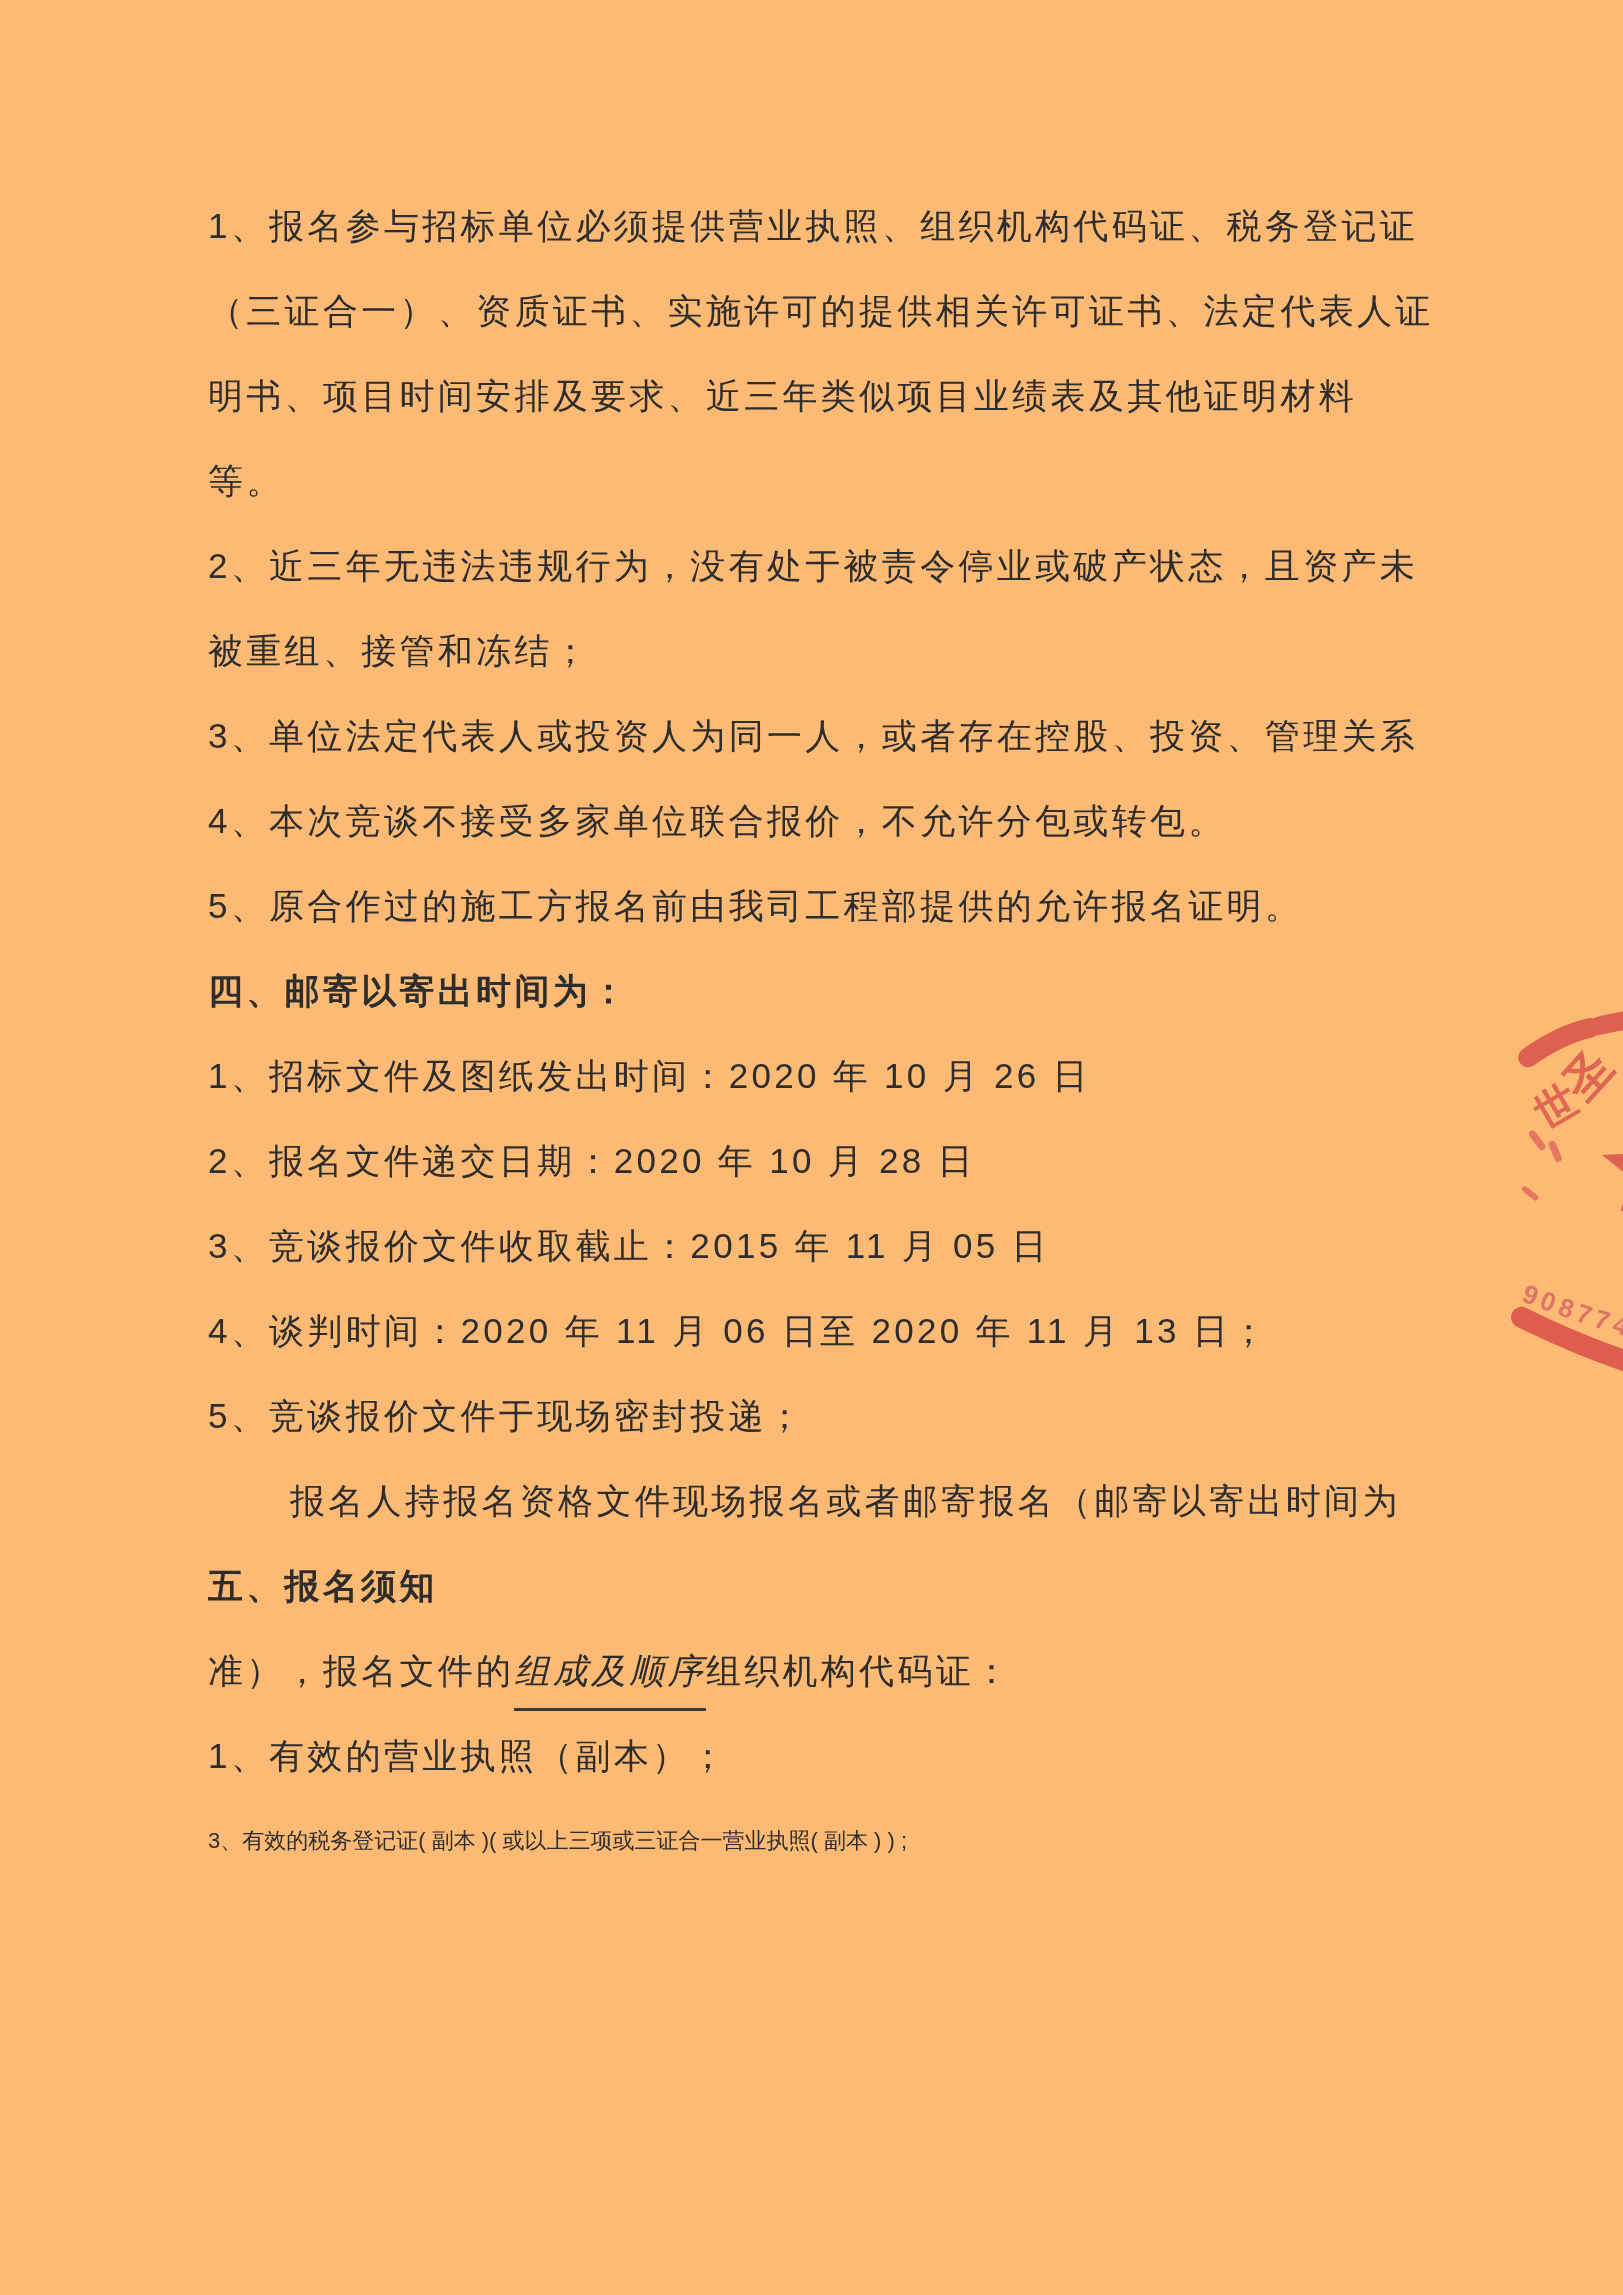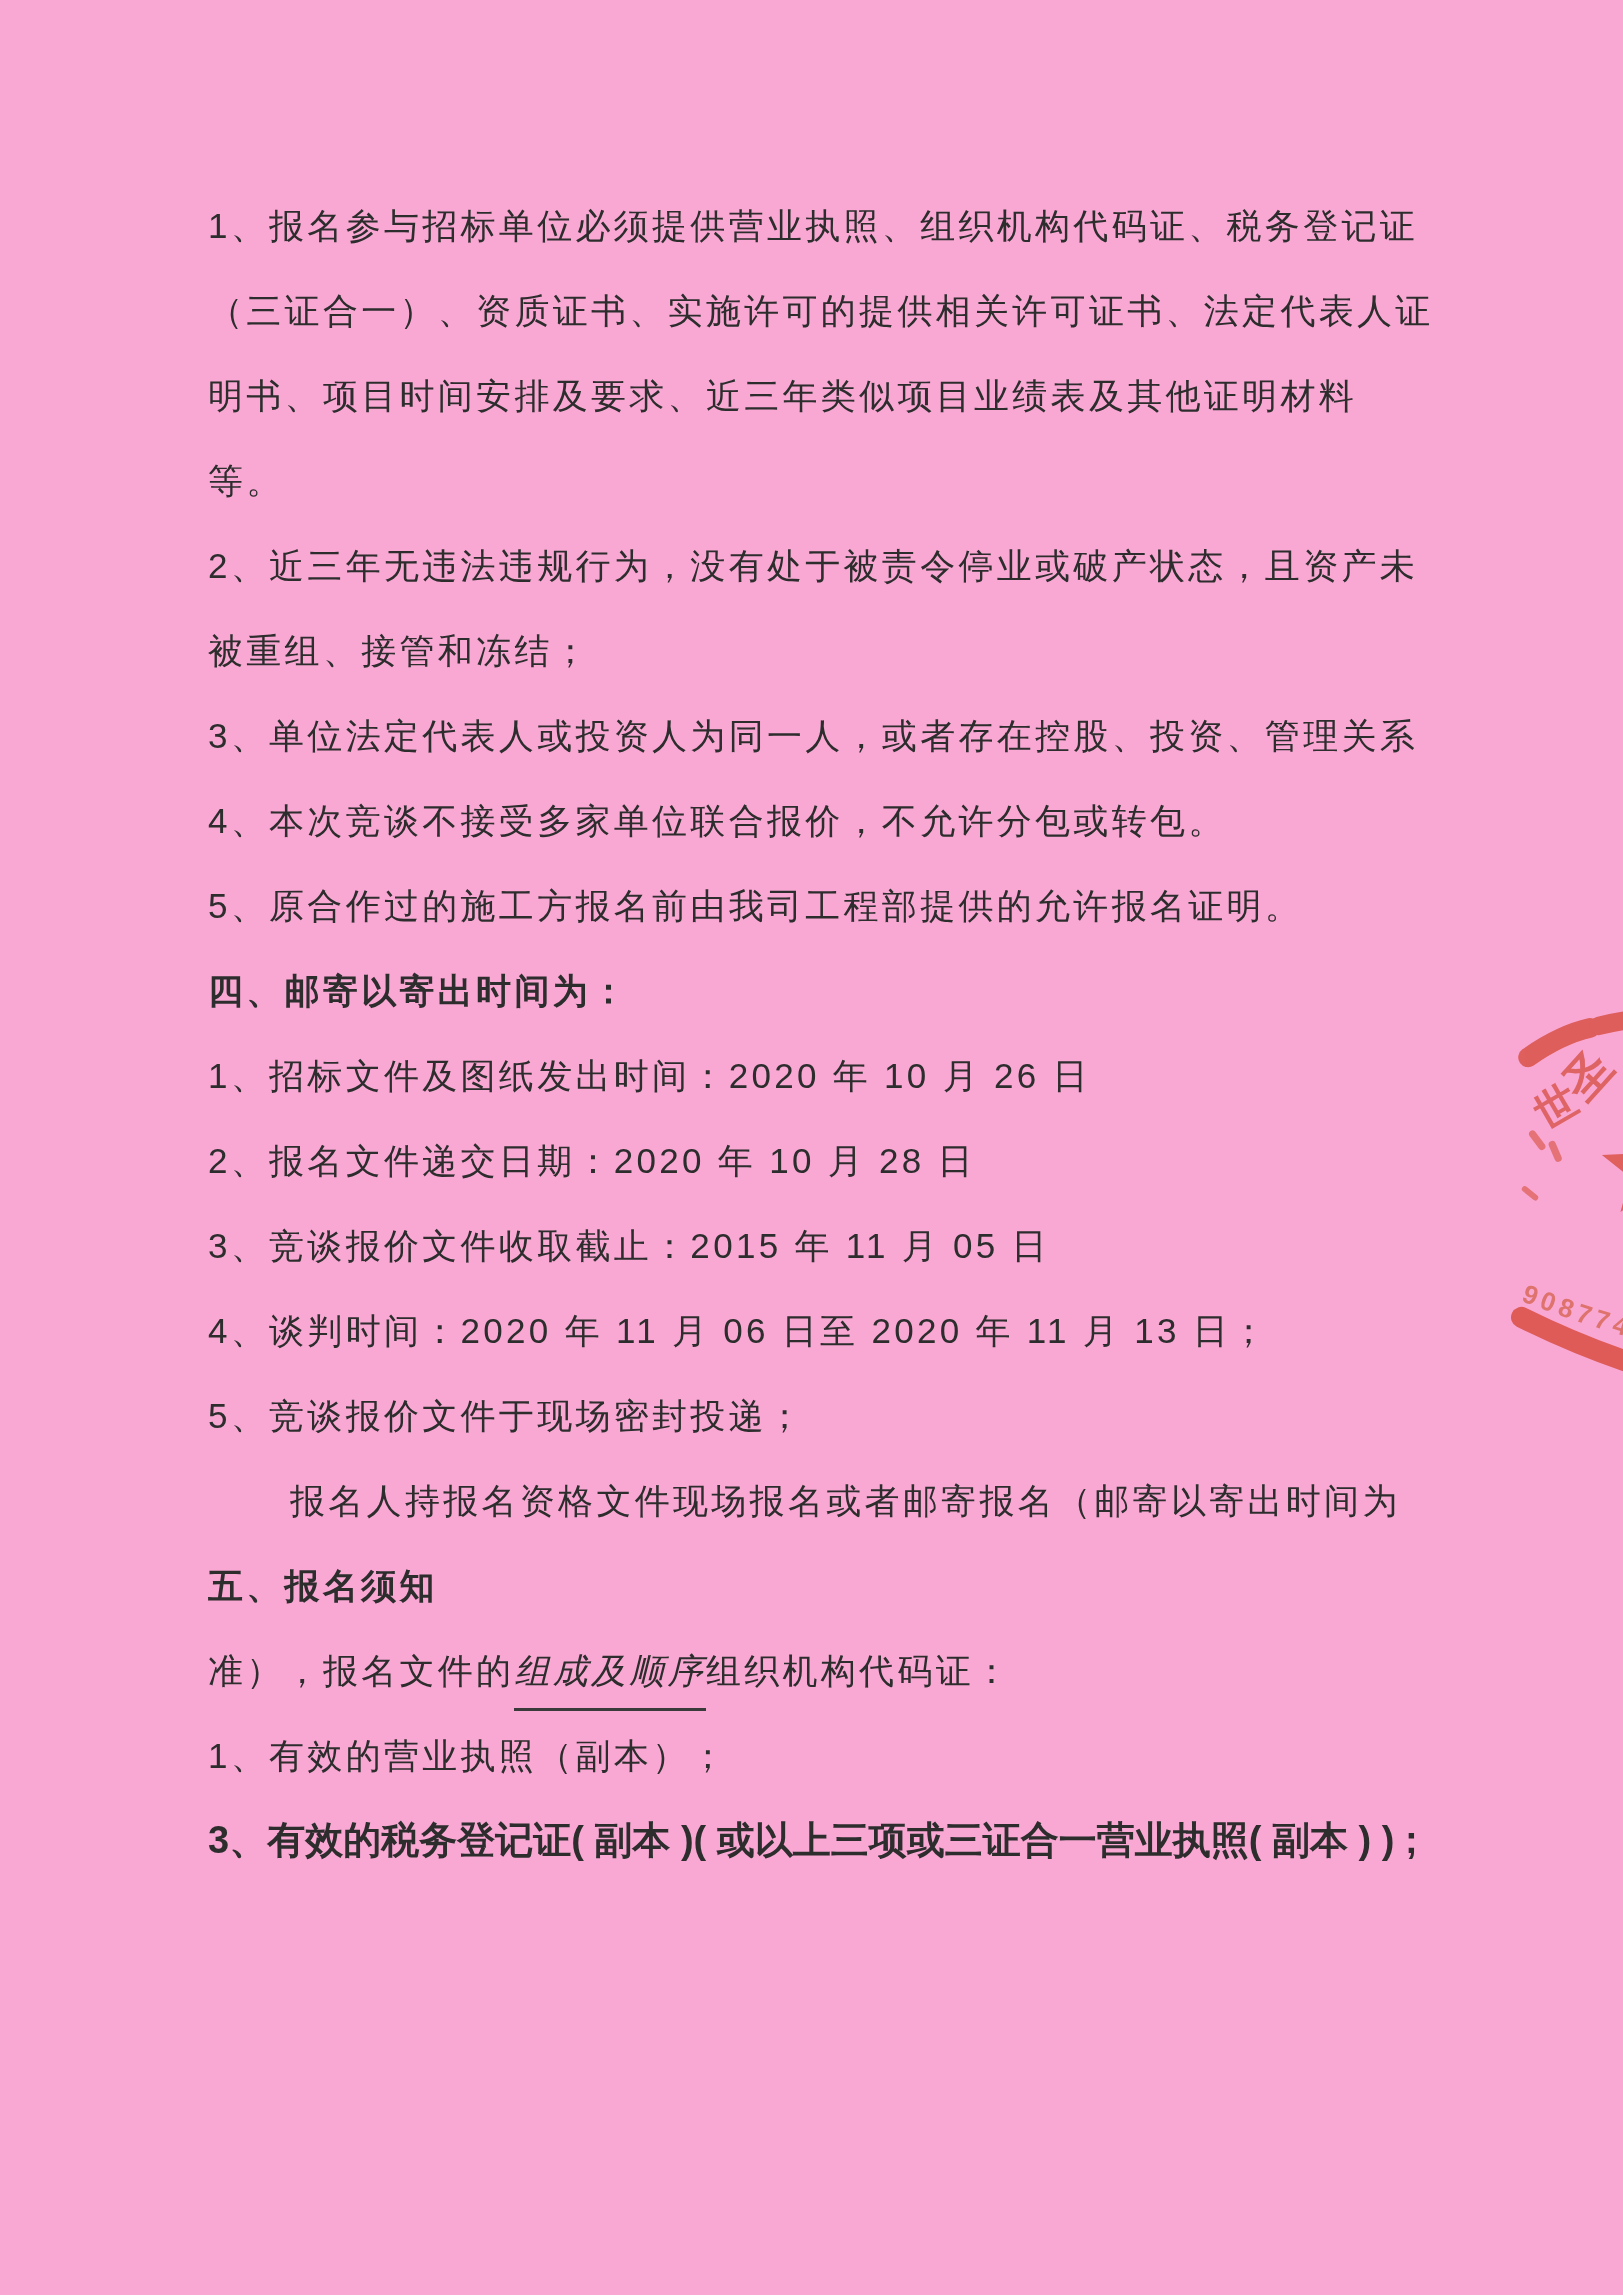--- a/index.html
+++ b/index.html
@@ -4,39 +4,39 @@
 <style>
   html,body{margin:0;padding:0;}
   body{
     width:1623px;height:2295px;
     background:#e8e8e8;
     font-family:"Liberation Sans","DejaVu Sans",sans-serif;
   }
   .page{
     position:relative;
     width:1623px;height:2295px;
-    background:#f9a8d4;
+    background:#fdba74;
     overflow:hidden;
   }
   .doc{
     position:absolute;
     left:208px;top:183px;
     width:1237px;
     font-size:35px;
     color:#2d2d2d;
     letter-spacing:3.3px;
   }
   .line{
     height:85px;
     line-height:85px;
     white-space:nowrap;
   }
   .b{font-weight:bold;}
   .indent{padding-left:82px;}
-  .tight{letter-spacing:0;font-size:38px;font-weight:bold;}
+  .tight{letter-spacing:0;font-size:22px;}
   .u{
     border-bottom:3.3px solid #3a3a3a;
     padding-bottom:18px;
     font-style:italic;
   }
   .stamp{
     position:absolute;
     left:1492px;top:969px;
     width:131px;height:406px;
     overflow:visible;

